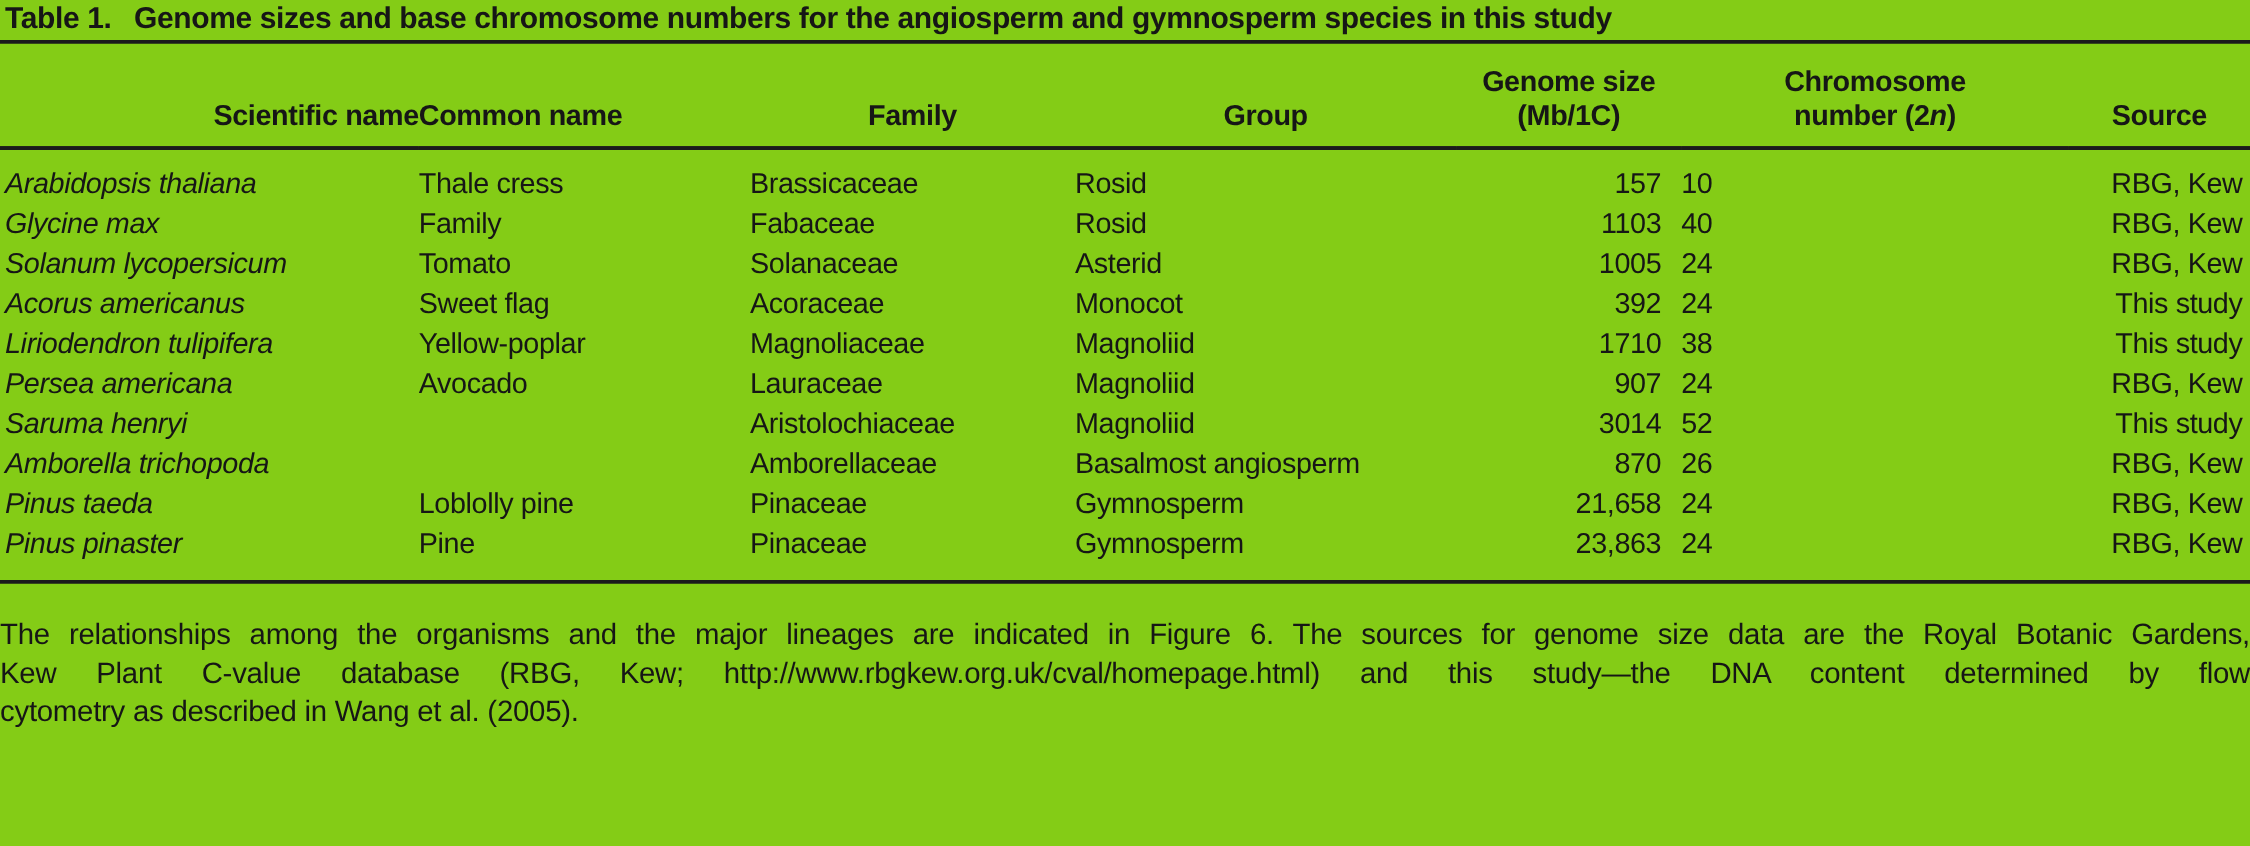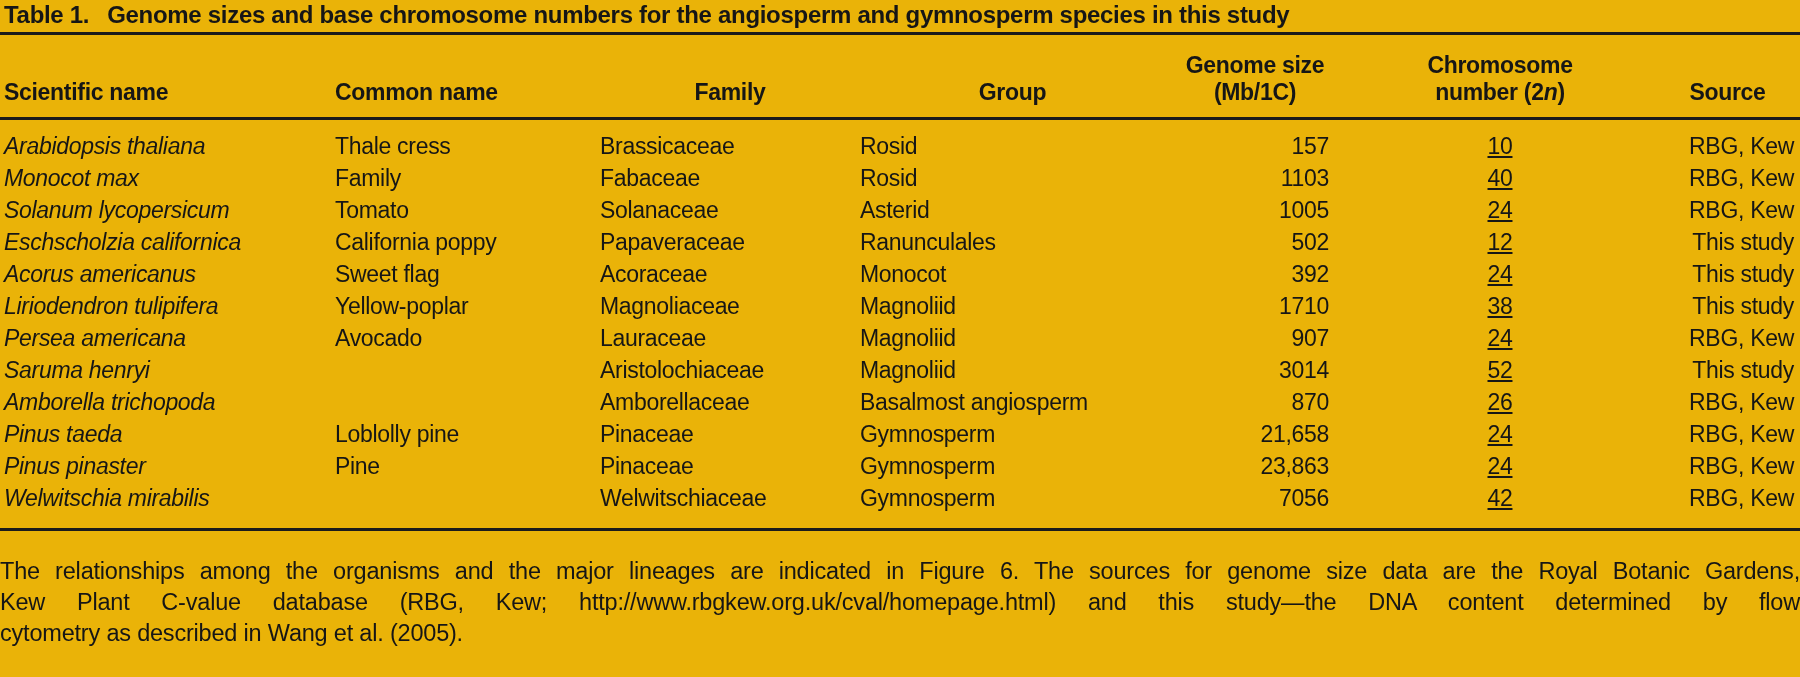--- a/index.html
+++ b/index.html
@@ -1,20 +1,20 @@
 <!DOCTYPE html>
 <html><head>
 <meta charset="utf-8">
 <style>
   html, body { margin: 0; padding: 0; background: #ffffff; }
   .page {
     position: relative;
     width: 1800px;
     height: 677px;
-    background: #eab308;
+    background: #84cc16;
     color: #161616;
     font-family: "Liberation Sans", sans-serif;
     letter-spacing: -0.3px;
     overflow: hidden;
     box-sizing: border-box;
   }
   .caption {
     font-size: 24px;
     font-weight: bold;
     padding: 2px 0 5px 4px;
@@ -44,23 +44,23 @@
   tbody td {
     height: 32px;
     padding: 0;
     line-height: 32px;
     white-space: nowrap;
     overflow: hidden;
     vertical-align: middle;
   }
   tbody tr:first-child td { padding-top: 10px; margin-left: 27px; }
   td.sci { font-style: italic; padding-left: 4px; }
-  th.first { padding-left: 4px; }
+  th.first { padding-left: 4px; text-align: right; }
   td.num { text-align: right; padding-right: 16px; }
-  td.cen { text-align: center; text-decoration: underline; }
+  td.cen { text-align: left; }
   td.src { text-align: right; padding-right: 6px; }
   .it { font-style: italic; }
   .bottom-rule { margin-top: 14px; }
   .footnote {
     margin-top: 25px;
     font-size: 23.5px;
     line-height: 31px;
     letter-spacing: -0.2px;
   }
   .fline { white-space: nowrap; }
@@ -112,45 +112,36 @@
       <tr>
         <td class="sci">Arabidopsis thaliana</td>
         <td>Thale cress</td>
         <td>Brassicaceae</td>
         <td>Rosid</td>
         <td class="num">157</td>
         <td class="cen">10</td>
         <td class="src">RBG, Kew</td>
       </tr>
       <tr>
-        <td class="sci">Monocot max</td>
+        <td class="sci">Glycine max</td>
         <td>Family</td>
         <td>Fabaceae</td>
         <td>Rosid</td>
         <td class="num">1103</td>
         <td class="cen">40</td>
         <td class="src">RBG, Kew</td>
       </tr>
       <tr>
         <td class="sci">Solanum lycopersicum</td>
         <td>Tomato</td>
         <td>Solanaceae</td>
         <td>Asterid</td>
         <td class="num">1005</td>
         <td class="cen">24</td>
         <td class="src">RBG, Kew</td>
-      </tr>
-      <tr>
-        <td class="sci">Eschscholzia californica</td>
-        <td>California poppy</td>
-        <td>Papaveraceae</td>
-        <td>Ranunculales</td>
-        <td class="num">502</td>
-        <td class="cen">12</td>
-        <td class="src">This study</td>
       </tr>
       <tr>
         <td class="sci">Acorus americanus</td>
         <td>Sweet flag</td>
         <td>Acoraceae</td>
         <td>Monocot</td>
         <td class="num">392</td>
         <td class="cen">24</td>
         <td class="src">This study</td>
       </tr>
@@ -201,29 +192,20 @@
       </tr>
       <tr>
         <td class="sci">Pinus pinaster</td>
         <td>Pine</td>
         <td>Pinaceae</td>
         <td>Gymnosperm</td>
         <td class="num">23,863</td>
         <td class="cen">24</td>
         <td class="src">RBG, Kew</td>
       </tr>
-      <tr>
-        <td class="sci">Welwitschia mirabilis</td>
-        <td></td>
-        <td>Welwitschiaceae</td>
-        <td>Gymnosperm</td>
-        <td class="num">7056</td>
-        <td class="cen">42</td>
-        <td class="src">RBG, Kew</td>
-      </tr>
     </tbody>
   </table>
 
   <div class="rule bottom-rule"></div>
 
   <div class="footnote">
     <div class="fline just">The relationships among the organisms and the major lineages are indicated in Figure 6. The sources for genome size data are the Royal Botanic Gardens,</div>
     <div class="fline just">Kew Plant C-value database (RBG, Kew; http://www.rbgkew.org.uk/cval/homepage.html) and this study—the DNA content determined by flow</div>
     <div class="fline">cytometry as described in Wang et al. (2005).</div>
   </div>

